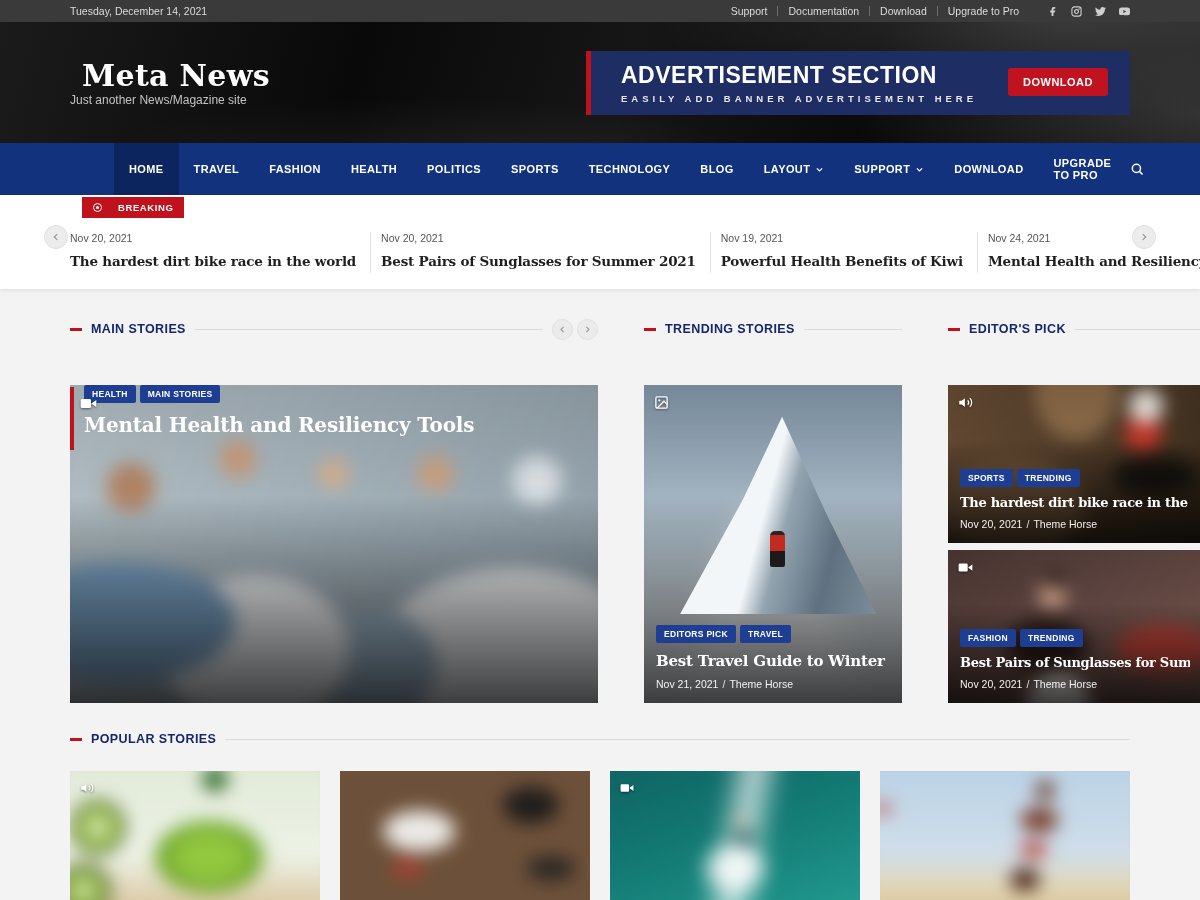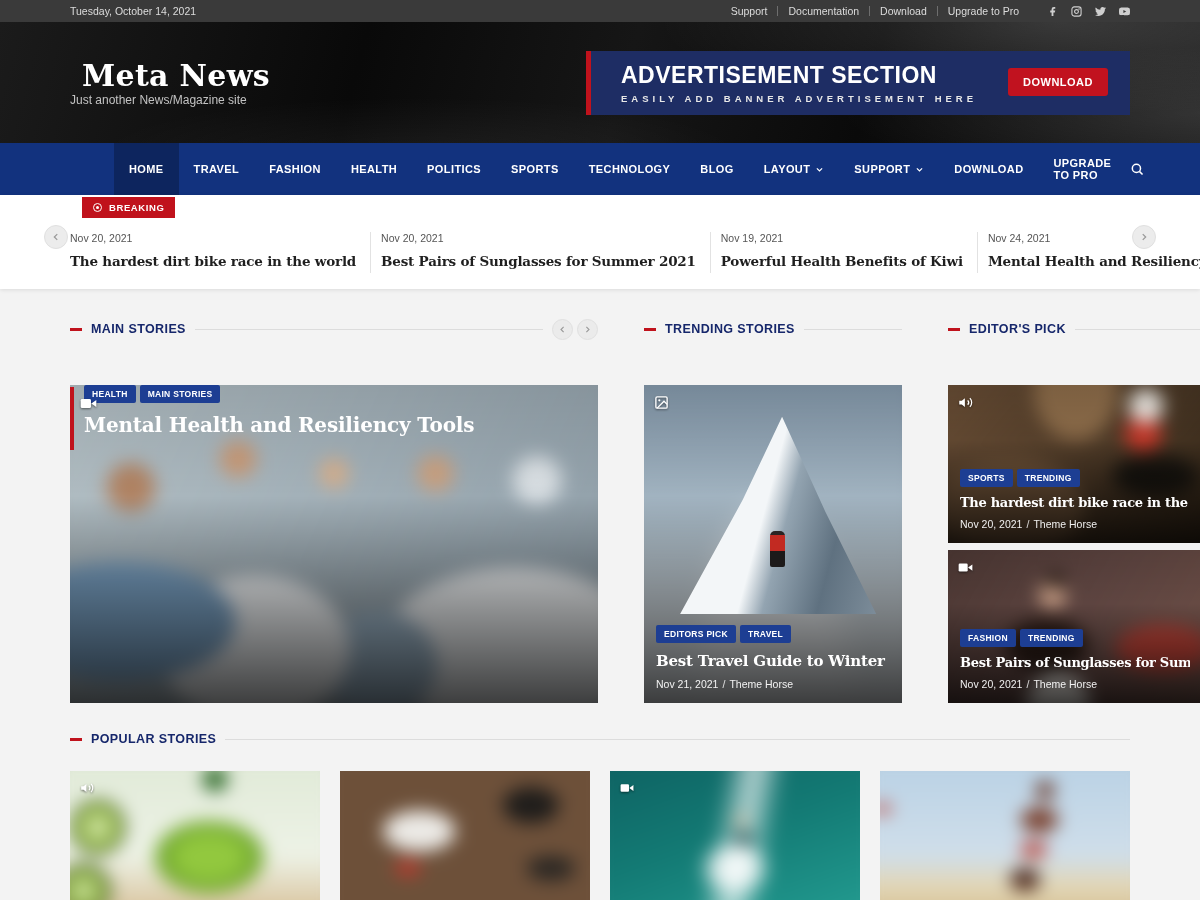--- a/index.html
+++ b/index.html
@@ -42,21 +42,21 @@
   .nav-item { display:flex; align-items:center; gap:5px; padding:0 15px; color:#fff;
     font-size:11px; font-weight:bold; letter-spacing:.4px; cursor:pointer; }
   .nav-item.active { background:rgba(0,0,0,.25); }
   .nav-item svg { width:9px; height:9px; }
   .nav-spacer { flex:1; }
   .nav-search { display:flex; align-items:center; padding:0 4px; cursor:pointer; }
   .nav-search svg { width:14px; height:14px; color:#fff; }
 
   
   .ticker { background:#fff; padding:0 0 16px 0; box-shadow:0 1px 4px rgba(0,0,0,.10); }
-  .breaking-badge { display:inline-flex; align-items:center; gap:7px; background:#c0121c;
+  .breaking-badge { display:inline-flex; align-items:center; gap:16px; background:#c0121c;
     color:#fff; font-size:9.5px; font-weight:bold; letter-spacing:.6px;
     padding:5px 11px; margin:0 0 14px 12px; cursor:pointer; }
   .rec-dot { width:9px; height:9px; border:1.5px solid #fff; border-radius:50%;
     display:inline-flex; align-items:center; justify-content:center; }
   .rec-core { width:3px; height:3px; background:#fff; border-radius:50%; }
   .ticker-row { display:grid; grid-template-columns:repeat(4,1fr); }
   .ticker-item { padding:0 14px 4px 0; cursor:pointer; }
   .ticker-item + .ticker-item { border-left:1px solid #e2e2e2; padding-left:10px; }
   .ticker-date { font-size:10.5px; color:#555; }
   .ticker-title { font-family:"DejaVu Serif","Liberation Serif",serif; font-weight:bold;
@@ -227,21 +227,21 @@
     <symbol id="i-image" viewBox="0 0 24 24">
         <rect x="3" y="3" width="18" height="18" rx="2" fill="none" stroke="currentColor" stroke-width="2.2"></rect>
         <circle cx="8.5" cy="8.5" r="1.7" fill="currentColor"></circle>
         <path d="M21 15l-5-5L5 21" fill="none" stroke="currentColor" stroke-width="2.2"></path>
       </symbol>
   </defs>
 </svg>
 
 <div class="topbar">
   <div class="container">
-    <span>Tuesday, October 14, 2021</span>
+    <span>Tuesday, December 14, 2021</span>
     <div class="tb-links">
       <span class="tb-link">Support</span>
       <span class="tb-div"></span>
       <span class="tb-link">Documentation</span>
       <span class="tb-div"></span>
       <span class="tb-link">Download</span>
       <span class="tb-div"></span>
       <span class="tb-link">Upgrade to Pro</span>
       <span class="tb-social">
         <svg>

